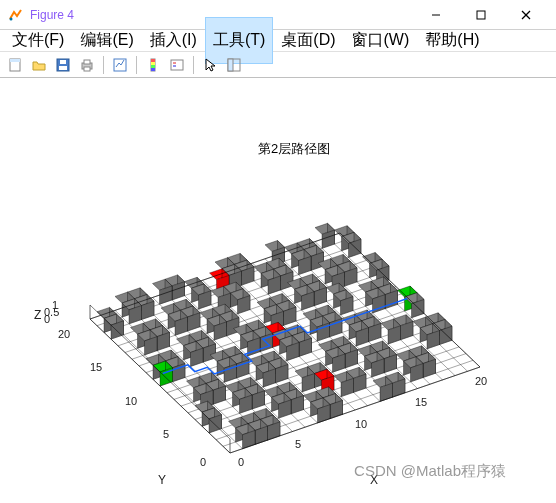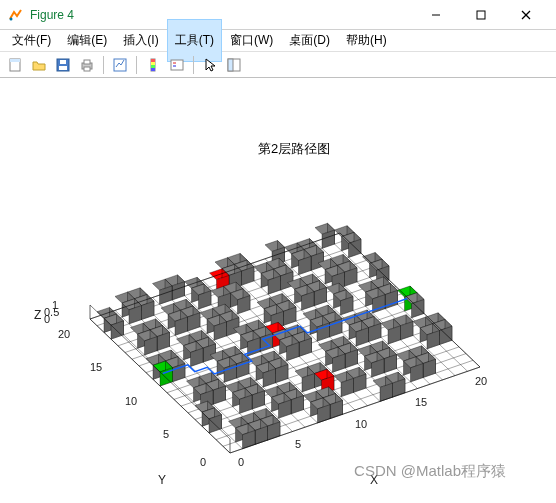--- a/index.html
+++ b/index.html
@@ -1,22 +1,22 @@
 <!DOCTYPE html>
 <html><head>
 <meta charset="utf-8">
 <style>
 * { box-sizing: border-box; margin: 0; padding: 0; }
 body { font-family: "Microsoft YaHei", sans-serif; font-size: 12px; background: #fff; width: 556px; height: 503px; overflow: hidden; position: relative; }
 .titlebar { height: 30px; background: #fff; border-bottom: 1px solid #d0d0d0; display: flex; align-items: center; padding: 0 8px; }
 .titlebar .app-icon { width: 16px; height: 16px; margin-right: 6px; }
-.titlebar .title { flex: 1; font-size: 12px; color: #15803d; }
+.titlebar .title { flex: 1; font-size: 12px; color: #8b5cf6; }
 .titlebar .win-btn { width: 45px; height: 30px; display: flex; align-items: center; justify-content: center; color: #000; }
 .menubar { height: 22px; display: flex; align-items: center; padding: 0 4px; border-bottom: 1px solid #e0e0e0; }
-.menubar .menu-item { padding: 2px 8px; font-size: 12px; cursor: default; }
+.menubar .menu-item { padding: 2px 8px; font-size: 16px; cursor: default; }
 .menubar .menu-item.active { background: #cce8ff; border: 1px solid #99d1ff; padding: 12px 7px; }
 .toolbar { height: 26px; display: flex; align-items: center; padding: 0 4px; border-bottom: 1px solid #c0c0c0; gap: 2px; }
 .toolbar .tb-btn { width: 22px; height: 22px; display: flex; align-items: center; justify-content: center; border: 1px solid transparent; }
 .toolbar .sep { width: 1px; height: 18px; background: #c0c0c0; margin: 0 3px; }
 .figure-area { position: relative; width: 100%; height: 425px; background: #fff; }
 .chart-title { position: absolute; top: 62px; left: 50%; transform: translateX(-20px); font-size: 13px; color: #000; text-align: right; }
 .axes3d { position: absolute; top: 80px; left: 35px; width: 490px; height: 320px; }
 .axis-label { position: absolute; font-size: 12px; color: #222; }
 .tick { position: absolute; font-size: 11px; color: #222; }
 .watermark { position: absolute; bottom: 22px; right: 50px; font-size: 15px; color: rgba(120,120,120,0.75); }
@@ -49,22 +49,22 @@
         <line x1="9" y1="1" x2="1" y2="9" stroke="#000" stroke-width="1.2"></line>
       </svg>
     </div>
 </div>
 
 <div class="menubar">
   <span class="menu-item">文件(F)</span>
   <span class="menu-item">编辑(E)</span>
   <span class="menu-item">插入(I)</span>
   <span class="menu-item active">工具(T)</span>
+  <span class="menu-item">桌面(D)</span>
   <span class="menu-item">窗口(W)</span>
-  <span class="menu-item">桌面(D)</span>
   <span class="menu-item">帮助(H)</span>
 </div>
 
 <div class="toolbar">
   <div class="tb-btn">
       <svg width="16" height="16">
         <rect x="3" y="2" width="10" height="12" fill="#fff" stroke="#888"></rect>
         <rect x="3" y="2" width="10" height="3" fill="#d0e8ff"></rect>
       </svg>
     </div>

